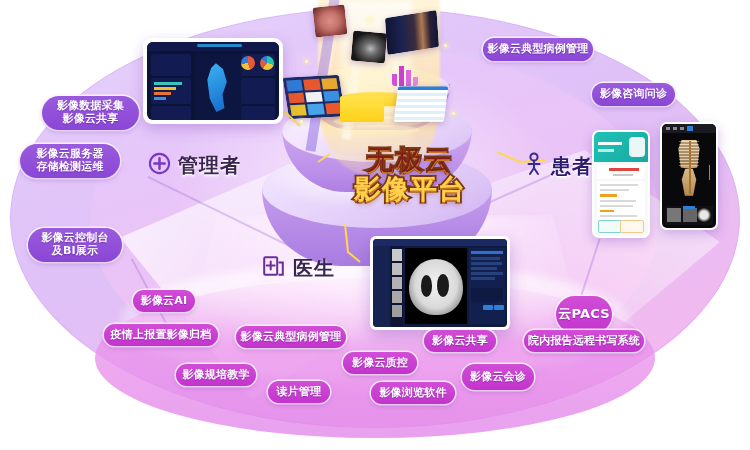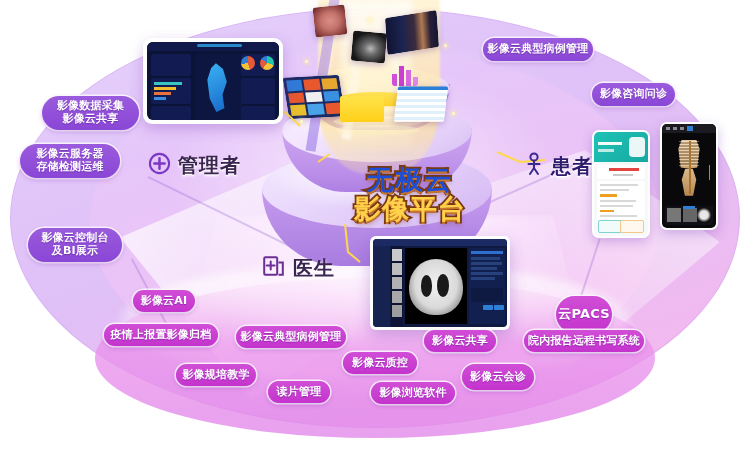--- a/index.html
+++ b/index.html
@@ -361,23 +361,23 @@
       <svg width="24" height="24" viewBox="0 0 24 24">
         <rect x="2.2" y="3.2" width="13" height="17.6" rx="1.2" fill="none" stroke="#6b2f93" stroke-width="2"></rect>
         <path d="M8.7 7.4v8M4.7 11.4h8" stroke="#6b2f93" stroke-width="2" stroke-linecap="round"></path>
         <path d="M16.5 8.5h4.3v12.3h-4.3" fill="none" stroke="#6b2f93" stroke-width="2"></path>
       </svg>
     </span>
     <span class="rtxt">医生</span>
   </div>
 
   <div style="position:absolute;left:330px;top:146px;width:160px;text-align:center;">
-    <div style="font-size:27px;font-weight:bold;line-height:1.02;color:#1d4ed8;
+    <div style="font-size:27px;font-weight:normal;line-height:1.02;color:#7f1d1d;
              -webkit-text-stroke:3.6px #7a3a12;paint-order:stroke fill;
-             text-shadow:0 2px 0 #c9762a, 0 3px 5px rgba(110,40,10,.45);letter-spacing:2px;margin-top:20px;">无极云</div>
+             text-shadow:0 2px 0 #c9762a, 0 3px 5px rgba(110,40,10,.45);letter-spacing:2px;">无极云</div>
     <div style="font-size:27px;font-weight:bold;line-height:1.08;color:#ffd24a;
              -webkit-text-stroke:3.6px #7a3a12;paint-order:stroke fill;
              text-shadow:0 2px 0 #c9762a, 0 3px 5px rgba(110,40,10,.45);letter-spacing:1px;">影像平台</div>
   </div>
 
   <div class="pill violet two" style="left:42px;top:96px;width:97px;height:34px;font-size:11px;">
     <span>影像数据采集</span>
     <span>影像云共享</span>
   </div>
   <div class="pill violet two" style="left:20px;top:144px;width:100px;height:34px;font-size:11px;">

